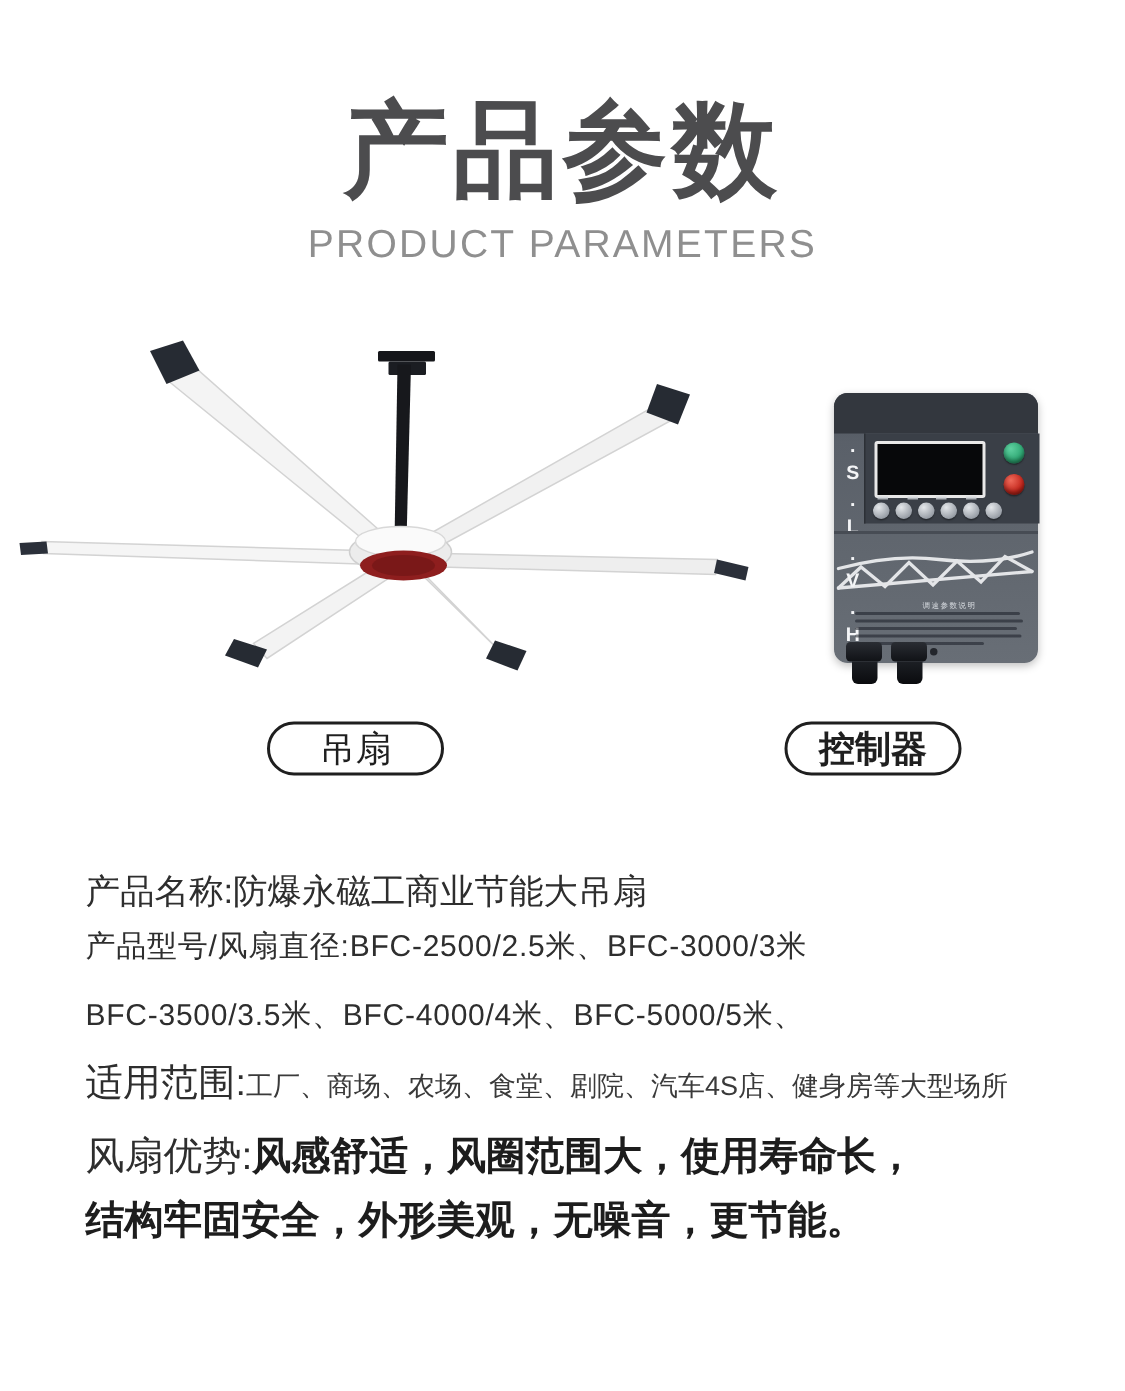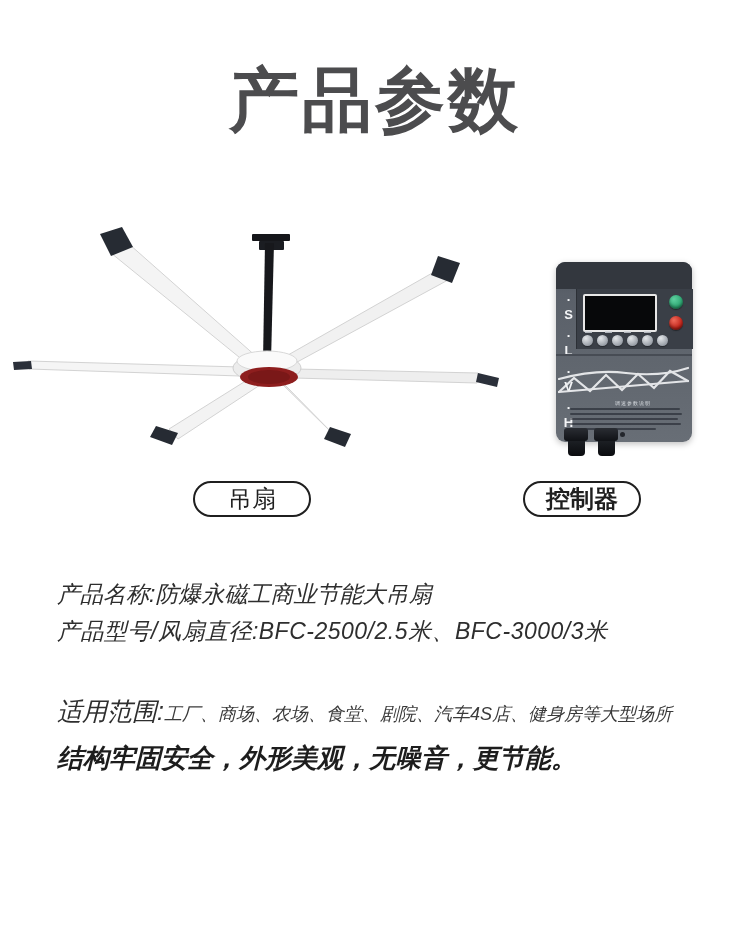--- a/index.html
+++ b/index.html
@@ -36,42 +36,43 @@
   .ctrl-lines{position:absolute;left:14px;top:146px;width:112px;}
   .ctrl-lines div{height:2px;background:rgba(25,30,38,.55);margin-bottom:3px;border-radius:1px;}
   .ctrl-screw{position:absolute;left:64px;top:170px;width:5px;height:5px;border-radius:50%;background:#23262c;}
   .gland{position:absolute;top:166px;width:24px;height:30px;}
   .gland .nut{width:24px;height:13px;background:linear-gradient(180deg,#2a2d33,#101216);border-radius:3px;}
   .gland .stem{width:17px;height:15px;margin:0 auto;background:linear-gradient(180deg,#1c1f24,#0a0b0e);border-radius:0 0 4px 4px;}
   .gland-1{left:8px;} .gland-2{left:38px;}
   
   .pill{position:absolute;top:481px;height:36px;border:2px solid #1f1f1f;border-radius:19px;
     display:flex;align-items:center;justify-content:center;font-size:24px;color:#1f1f1f;box-sizing:border-box;background:#fff;}
-  .pill-fan{left:193px;width:118px;}
+  .pill-fan{left:178px;width:118px;}
   .pill-ctrl{left:523px;width:118px;font-weight:bold;}
   
   .specs{position:absolute;left:57px;top:581px;width:650px;color:#2e2e2e;}
-  .sp-line{white-space:nowrap;font-style:italic;}
+  .sp-line{white-space:nowrap;}
   .l-name{font-size:23px;line-height:27px;}
-  .l-model{font-size:23px;line-height:46px;letter-spacing:.5px;}
+  .l-model{font-size:20px;line-height:46px;letter-spacing:.5px;}
   .l-cover{font-size:25px;line-height:46px;}
   .l-cover sup{font-size:14px;}
-  .l-scope{line-height:44px;margin-top:35px;}
+  .l-scope{line-height:44px;}
   .l-scope .big{font-size:25px;}
   .l-scope .small{font-size:18px;color:#3a3a3a;}
   .l-adv1{font-size:26px;line-height:44px;}
   .l-adv1 .lbl{font-weight:500;}
   .l-adv1 .val,.l-adv2{font-weight:700;color:#1d1d1d;}
   .l-adv2{font-size:26px;line-height:42px;}
 </style>
 </head>
 <body>
 
 <div class="hdr">
   <div class="title">产品参数</div>
+  <div class="subtitle">PRODUCT PARAMETERS</div>
 </div>
 
 <div class="stage">
 
   <svg class="fan-svg" viewBox="0 0 550 250">
     <g>
       <rect x="252" y="14" width="38" height="7" rx="1" fill="#15161a"></rect>
       <rect x="259" y="21" width="25" height="9" rx="1" fill="#1b1d22"></rect>
       <polygon points="265,23 274,23 271,141 263,141" fill="#17181c"></polygon>
     </g>
@@ -158,17 +159,21 @@
 <div class="pill pill-fan">
   <span>吊扇</span>
 </div>
 <div class="pill pill-ctrl">
   <span>控制器</span>
 </div>
 
 <div class="specs">
   <div class="sp-line l-name">产品名称:防爆永磁工商业节能大吊扇</div>
   <div class="sp-line l-model">产品型号/风扇直径:BFC-2500/2.5米、BFC-3000/3米</div>
+  <div class="sp-line l-model">BFC-3500/3.5米、BFC-4000/4米、BFC-5000/5米、</div>
   <div class="sp-line l-scope">
     <span class="big">适用范围:</span><span class="small">工厂、商场、农场、食堂、剧院、汽车4S店、健身房等大型场所</span>
+  </div>
+  <div class="sp-line l-adv1">
+    <span class="lbl">风扇优势:</span><span class="val">风感舒适，风圈范围大，使用寿命长，</span>
   </div>
   <div class="sp-line l-adv2">结构牢固安全，外形美观，无噪音，更节能。</div>
 </div>
 
 </body></html>

